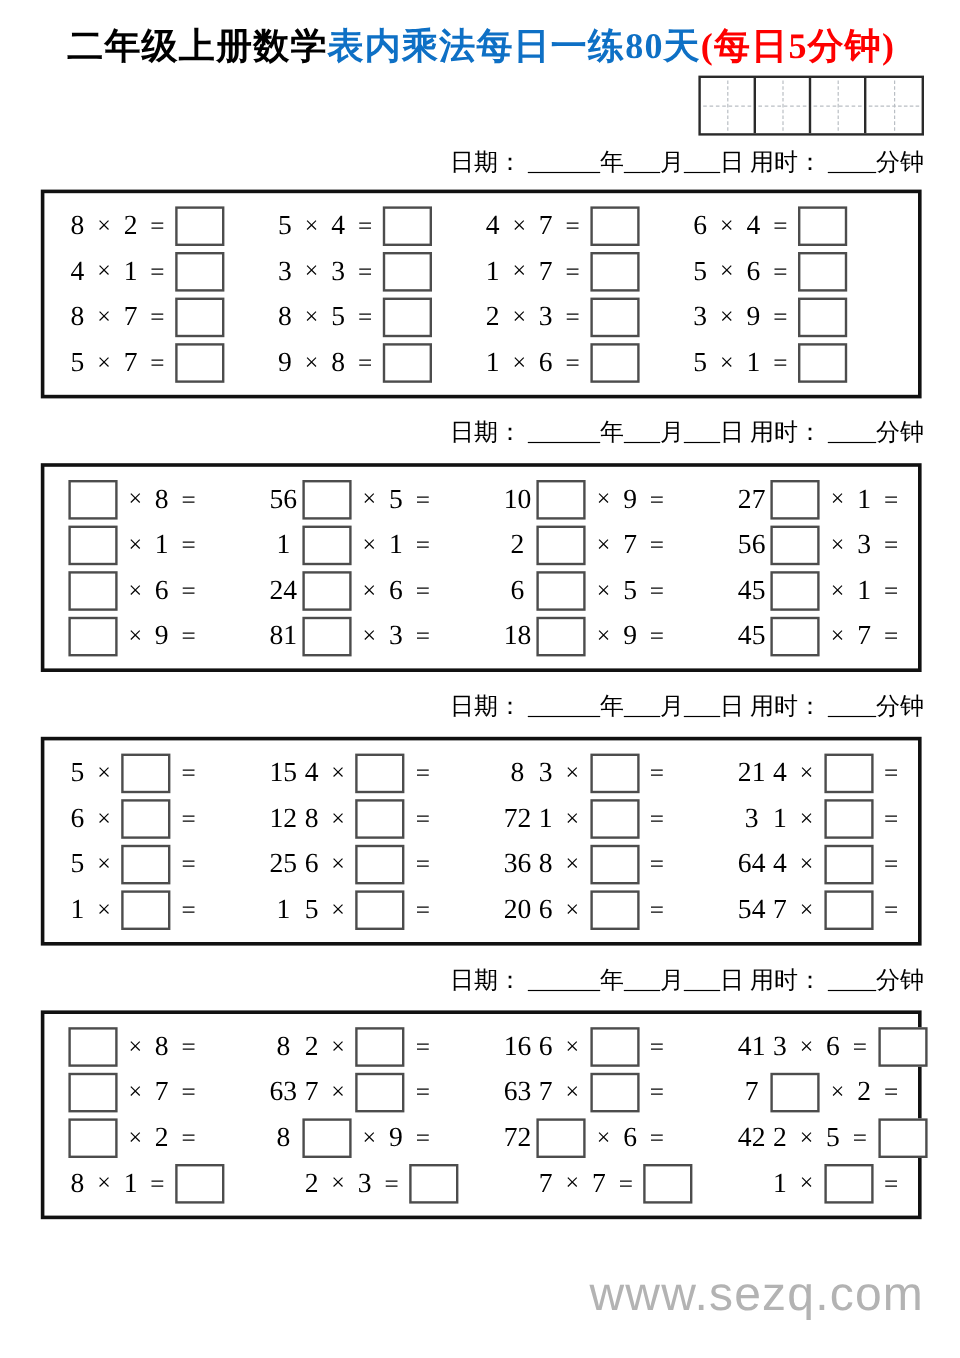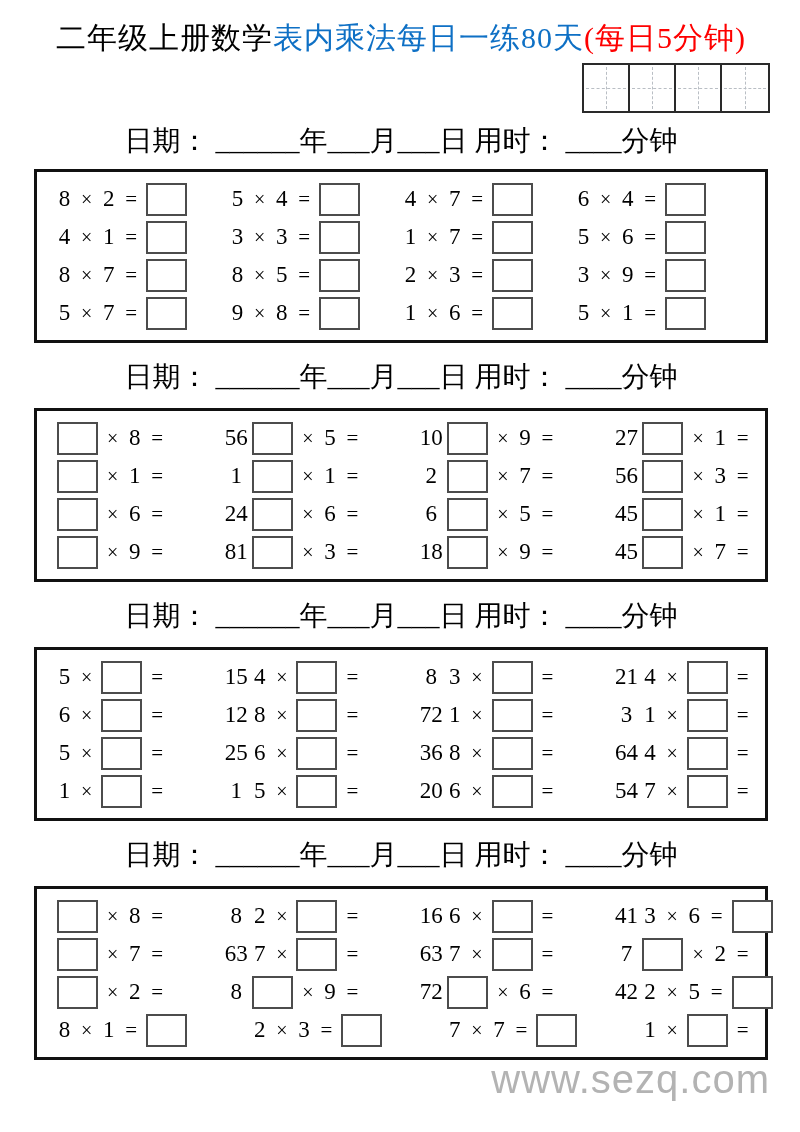--- a/index.html
+++ b/index.html
@@ -10,21 +10,21 @@
     margin:0 auto;
     background:#ffffff;
     font-family:"Liberation Serif","DejaVu Serif",serif;
     color:#000;
     overflow:hidden;
   }
   
   .title {
     padding:18px 0 0 56px;
     font-size:30px;
-    font-weight:normal;
+    font-weight:bold;
     letter-spacing:1px;
     white-space:nowrap;
   }
   
   .meta-row1 {
     width:770px;
     margin-top:4px;
     display:flex;
     justify-content:flex-end;
     align-items:flex-end;
@@ -48,22 +48,22 @@
   .name-cell::before {
     content:""; position:absolute; left:2px; right:2px; top:50%;
     border-top:1px dashed #b9bec4;
   }
   .name-cell::after {
     content:""; position:absolute; top:2px; bottom:2px; left:50%;
     border-left:1px dashed #b9bec4;
   }
   .date-line {
     width:770px;
-    text-align:center;
-    font-size:28px;
+    text-align:right;
+    font-size:20px;
     white-space:nowrap;
     padding-left:32px;
   }
   .date-line.header-date { margin-top:9px; }
   .date-line.between { margin:15px 0 12px 0; }
   
   .problem-box {
     width:734px;
     margin-left:34px;
     margin-top:9px;

